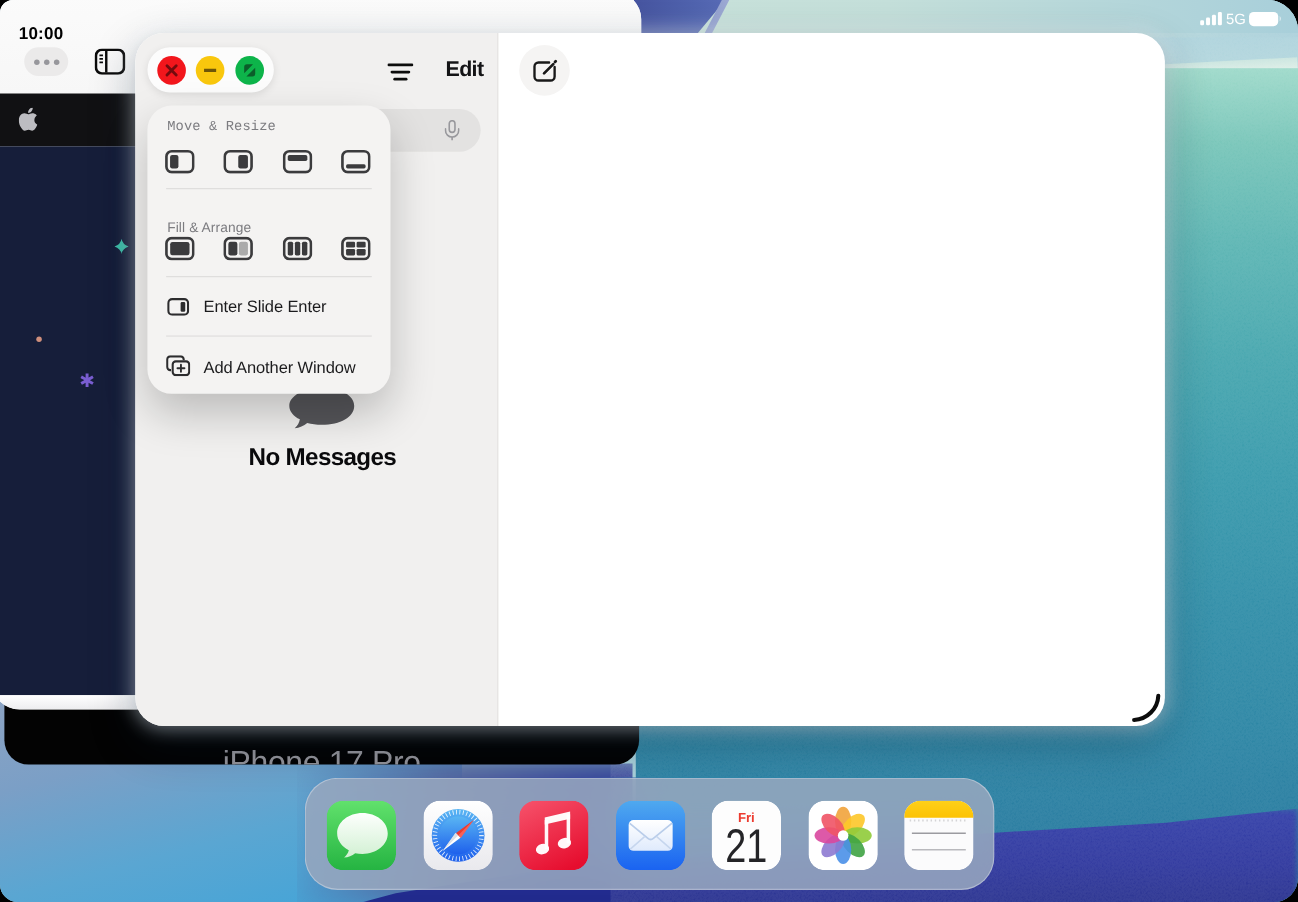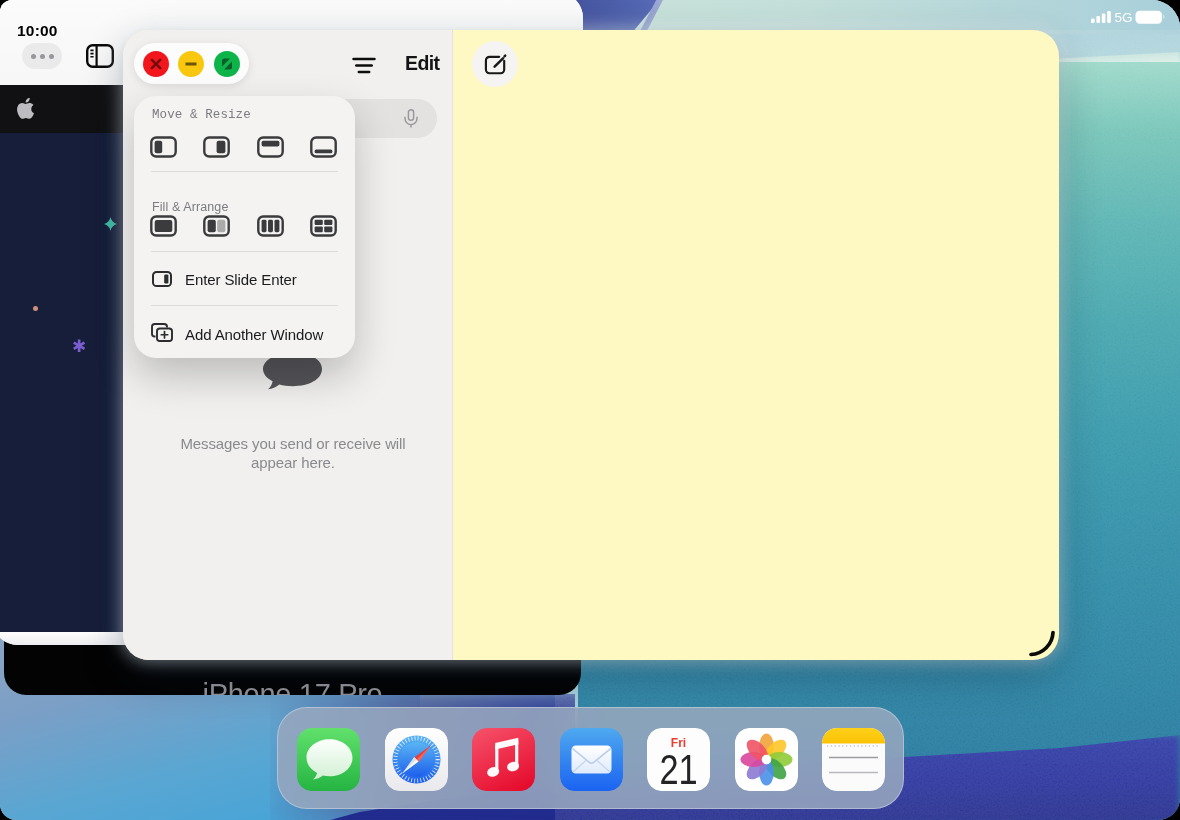--- a/index.html
+++ b/index.html
@@ -52,21 +52,21 @@
     background:linear-gradient(180deg,#ffffff 0%,#ededef 100%); }
   .apple-logo { position:absolute; left:25px; top:106px; width:17px; height:21px; }
   .ellipsis-btn { position:absolute; left:30px; top:51px; width:40px; height:26px;
     border-radius:13px; background:#ebeaea; display:flex; align-items:center;
     justify-content:center; gap:4px; }
   .ellipsis-btn i { width:5px; height:5px; border-radius:50%; background:#97979c; display:block;}
   .sparkle { position:absolute; }
 
   
   #msg { left:123px; top:30px; width:936px; height:630px; border-radius:26px;
-    background:#fef9c3; overflow:hidden;
+    background:#ffffff; overflow:hidden;
     box-shadow:0 0 16px 3px rgba(238,246,248,.42), 0 16px 42px rgba(0,22,45,.30), 0 3px 10px rgba(0,10,30,.12); }
   #msg-sidebar { position:absolute; left:0; top:0; width:330px; height:100%;
     background:#f1f0ef; border-right:1px solid #e4e3e2; }
   #search-pill { position:absolute; left:16px; top:69px; width:298px; height:39px;
     border-radius:20px; background:#e3e2e1; }
   #nc-title { position:absolute; left:330px; top:328px; width:605px; text-align:center;
     font-size:22.5px; font-weight:700; color:#08080a; letter-spacing:-0.1px; }
   #filter-ic { position:absolute; left:229px; top:25px; }
   #edit-lb { position:absolute; left:282px; top:22px; font-size:19.5px; font-weight:600;
     color:#141416; letter-spacing:-0.6px; }
@@ -175,21 +175,21 @@
     <div id="compose">
       <svg style="position:absolute; left:0; top:0;" width="46" height="46" viewBox="0 0 46 46">
         <path d="M27.2 15.8 H 17.6 a3.7 3.7 0 0 0 -3.7 3.7 V 28.5 a3.7 3.7 0 0 0 3.7 3.7 H 28.5 a3.7 3.7 0 0 0 3.7 -3.7 V 19.8" fill="none" stroke="#191919" stroke-width="2.15" stroke-linecap="round"></path>
         <line x1="22.6" y1="25.7" x2="31.0" y2="17.3" stroke="#191919" stroke-width="2.5" stroke-linecap="round"></line>
         <line x1="32.5" y1="15.4" x2="33.2" y2="14.7" stroke="#191919" stroke-width="2.5" stroke-linecap="round"></line>
       </svg>
     </div>
     <svg id="bubble-ic" width="61" height="40" viewBox="0 0 61 40">
       <path fill="#56565a" d="M30.5 1 C13.5 1 1 8 1 17 c0 5 3.8 9.4 9.6 12.2 -0.5 3.2-2.2 6.1-4.7 8.1 4.3-0.3 8.3-2 11.4-4.7 3.9 1 8.3 1.6 13.2 1.6 17 0 29.5-7.2 29.5-17.2 S47.5 1 30.5 1 Z"></path>
     </svg>
-    <div id="nm-sub">Messages you send or receive will appear here.</div>
+    <div id="nm-title">No Messages</div>
     <svg style="position:absolute; left:890px; top:590px;" width="48" height="48" viewBox="0 0 48 48">
       <path d="M18 34.5 A 23 23 0 0 0 40 12.5" fill="none" stroke="#0c0c0c" stroke-width="3.7" stroke-linecap="round"></path>
     </svg>
   </div>
 
   <div class="abs" id="lights">
     <div class="tl" id="tl-r">
       <svg width="26" height="26" viewBox="0 0 26 26">
           <path d="M8.8 8.8 L17.2 17.2 M17.2 8.8 L8.8 17.2" stroke="#740b0e" stroke-width="2.6" stroke-linecap="round"></path>
         </svg>

